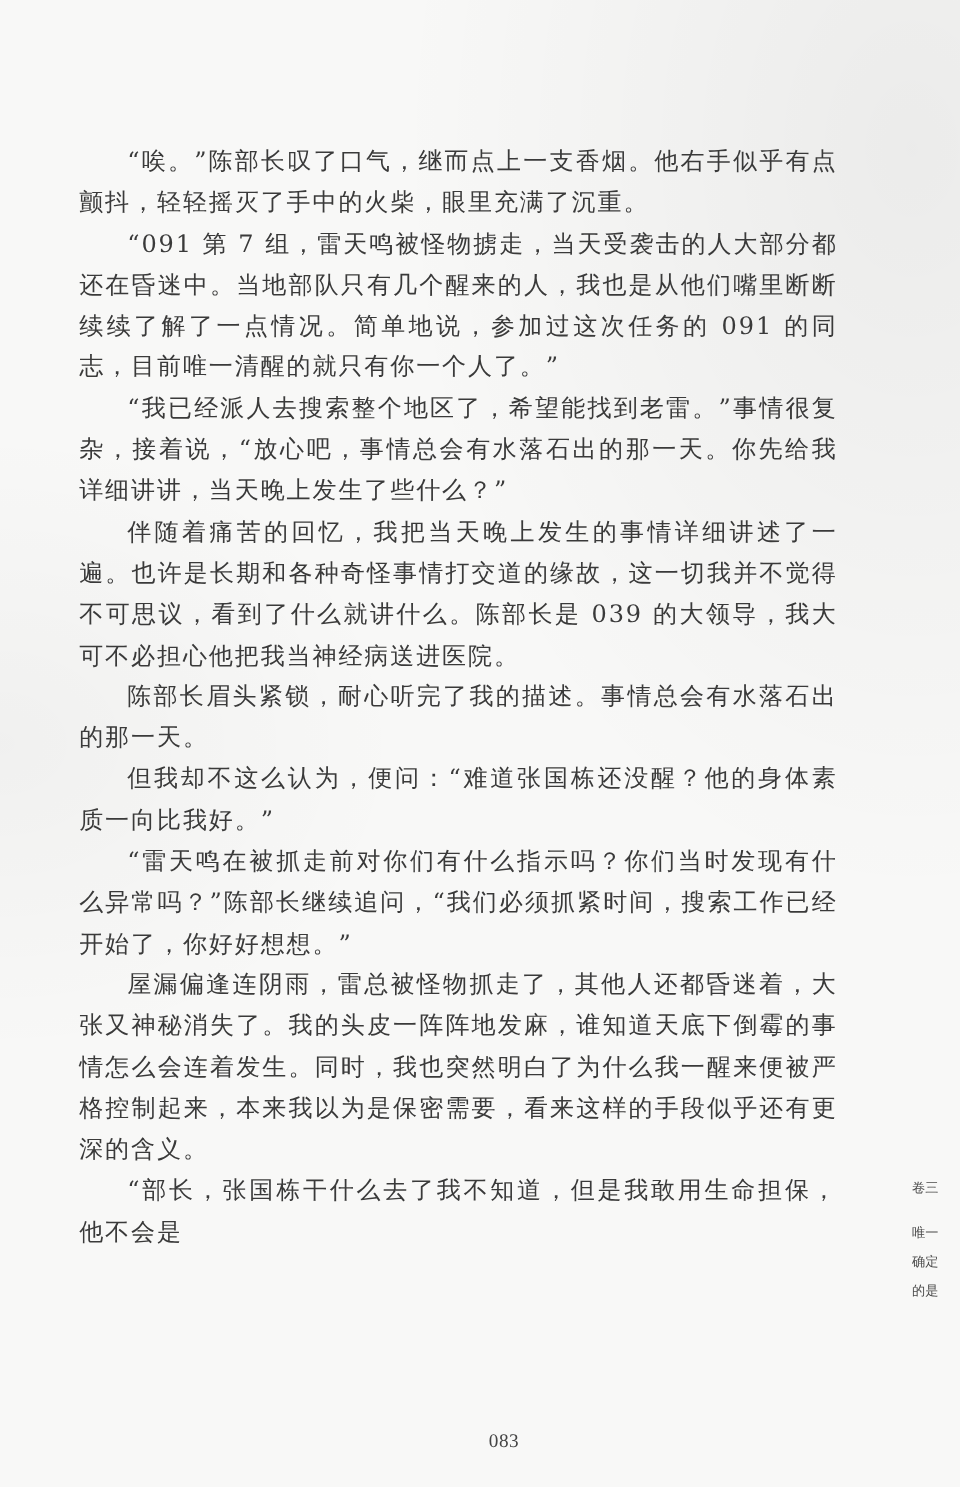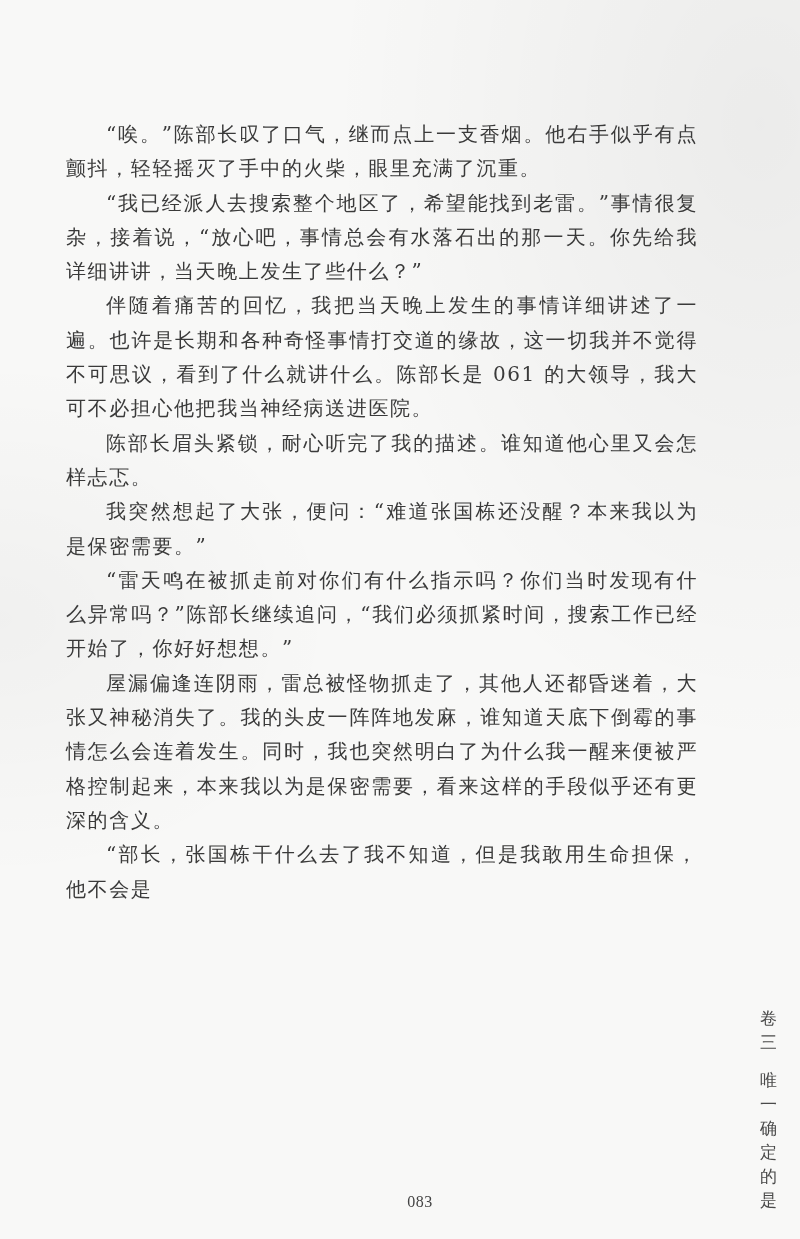--- a/index.html
+++ b/index.html
@@ -36,25 +36,24 @@
   }
   .para {
     margin: 0;
     text-indent: 2em;
   }
   .running-head {
     position: absolute;
     left: 760px;
     top: 978px;
     width: 22px;
-    font-size: 17px;
+    font-size: 11px;
     line-height: 24px;
     color: #4a4a4a;
-    text-align: left;
-    margin-top: 28px;
+    text-align: right;
   }
   .running-head .vol {
     display: block;
     word-break: break-all;
     white-space: normal;
   }
   .running-head .gap {
     display: block;
     height: 14px;
   }
@@ -75,24 +74,25 @@
     margin-left: 20px;
   }
 </style>
 </head>
 <body>
 
 <div class="page">
 
   <div class="body-text">
     <p class="para">“唉。”陈部长叹了口气，继而点上一支香烟。他右手似乎有点颤抖，轻轻摇灭了手中的火柴，眼里充满了沉重。</p>
+    <p class="para">“091 第 7 组，雷天鸣被怪物掳走，当天受袭击的人大部分都还在昏迷中。当地部队只有几个醒来的人，我也是从他们嘴里断断续续了解了一点情况。简单地说，参加过这次任务的 091 的同志，目前唯一清醒的就只有你一个人了。”</p>
     <p class="para">“我已经派人去搜索整个地区了，希望能找到老雷。”事情很复杂，接着说，“放心吧，事情总会有水落石出的那一天。你先给我详细讲讲，当天晚上发生了些什么？”</p>
-    <p class="para">伴随着痛苦的回忆，我把当天晚上发生的事情详细讲述了一遍。也许是长期和各种奇怪事情打交道的缘故，这一切我并不觉得不可思议，看到了什么就讲什么。陈部长是 061 的大领导，我大可不必担心他把我当神经病送进医院。</p>
-    <p class="para">陈部长眉头紧锁，耐心听完了我的描述。谁知道他心里又会怎样忐忑。</p>
-    <p class="para">我突然想起了大张，便问：“难道张国栋还没醒？本来我以为是保密需要。”</p>
+    <p class="para">伴随着痛苦的回忆，我把当天晚上发生的事情详细讲述了一遍。也许是长期和各种奇怪事情打交道的缘故，这一切我并不觉得不可思议，看到了什么就讲什么。陈部长是 039 的大领导，我大可不必担心他把我当神经病送进医院。</p>
+    <p class="para">陈部长眉头紧锁，耐心听完了我的描述。事情总会有水落石出的那一天。</p>
+    <p class="para">但我却不这么认为，便问：“难道张国栋还没醒？他的身体素质一向比我好。”</p>
     <p class="para">“雷天鸣在被抓走前对你们有什么指示吗？你们当时发现有什么异常吗？”陈部长继续追问，“我们必须抓紧时间，搜索工作已经开始了，你好好想想。”</p>
     <p class="para">屋漏偏逢连阴雨，雷总被怪物抓走了，其他人还都昏迷着，大张又神秘消失了。我的头皮一阵阵地发麻，谁知道天底下倒霉的事情怎么会连着发生。同时，我也突然明白了为什么我一醒来便被严格控制起来，本来我以为是保密需要，看来这样的手段似乎还有更深的含义。</p>
     <p class="para">“部长，张国栋干什么去了我不知道，但是我敢用生命担保，他不会是</p>
   </div>
 
   <div class="running-head">
     <span class="vol">卷三</span>
     <span class="gap"></span>
     <span class="title">唯一确定的是</span>
   </div>

